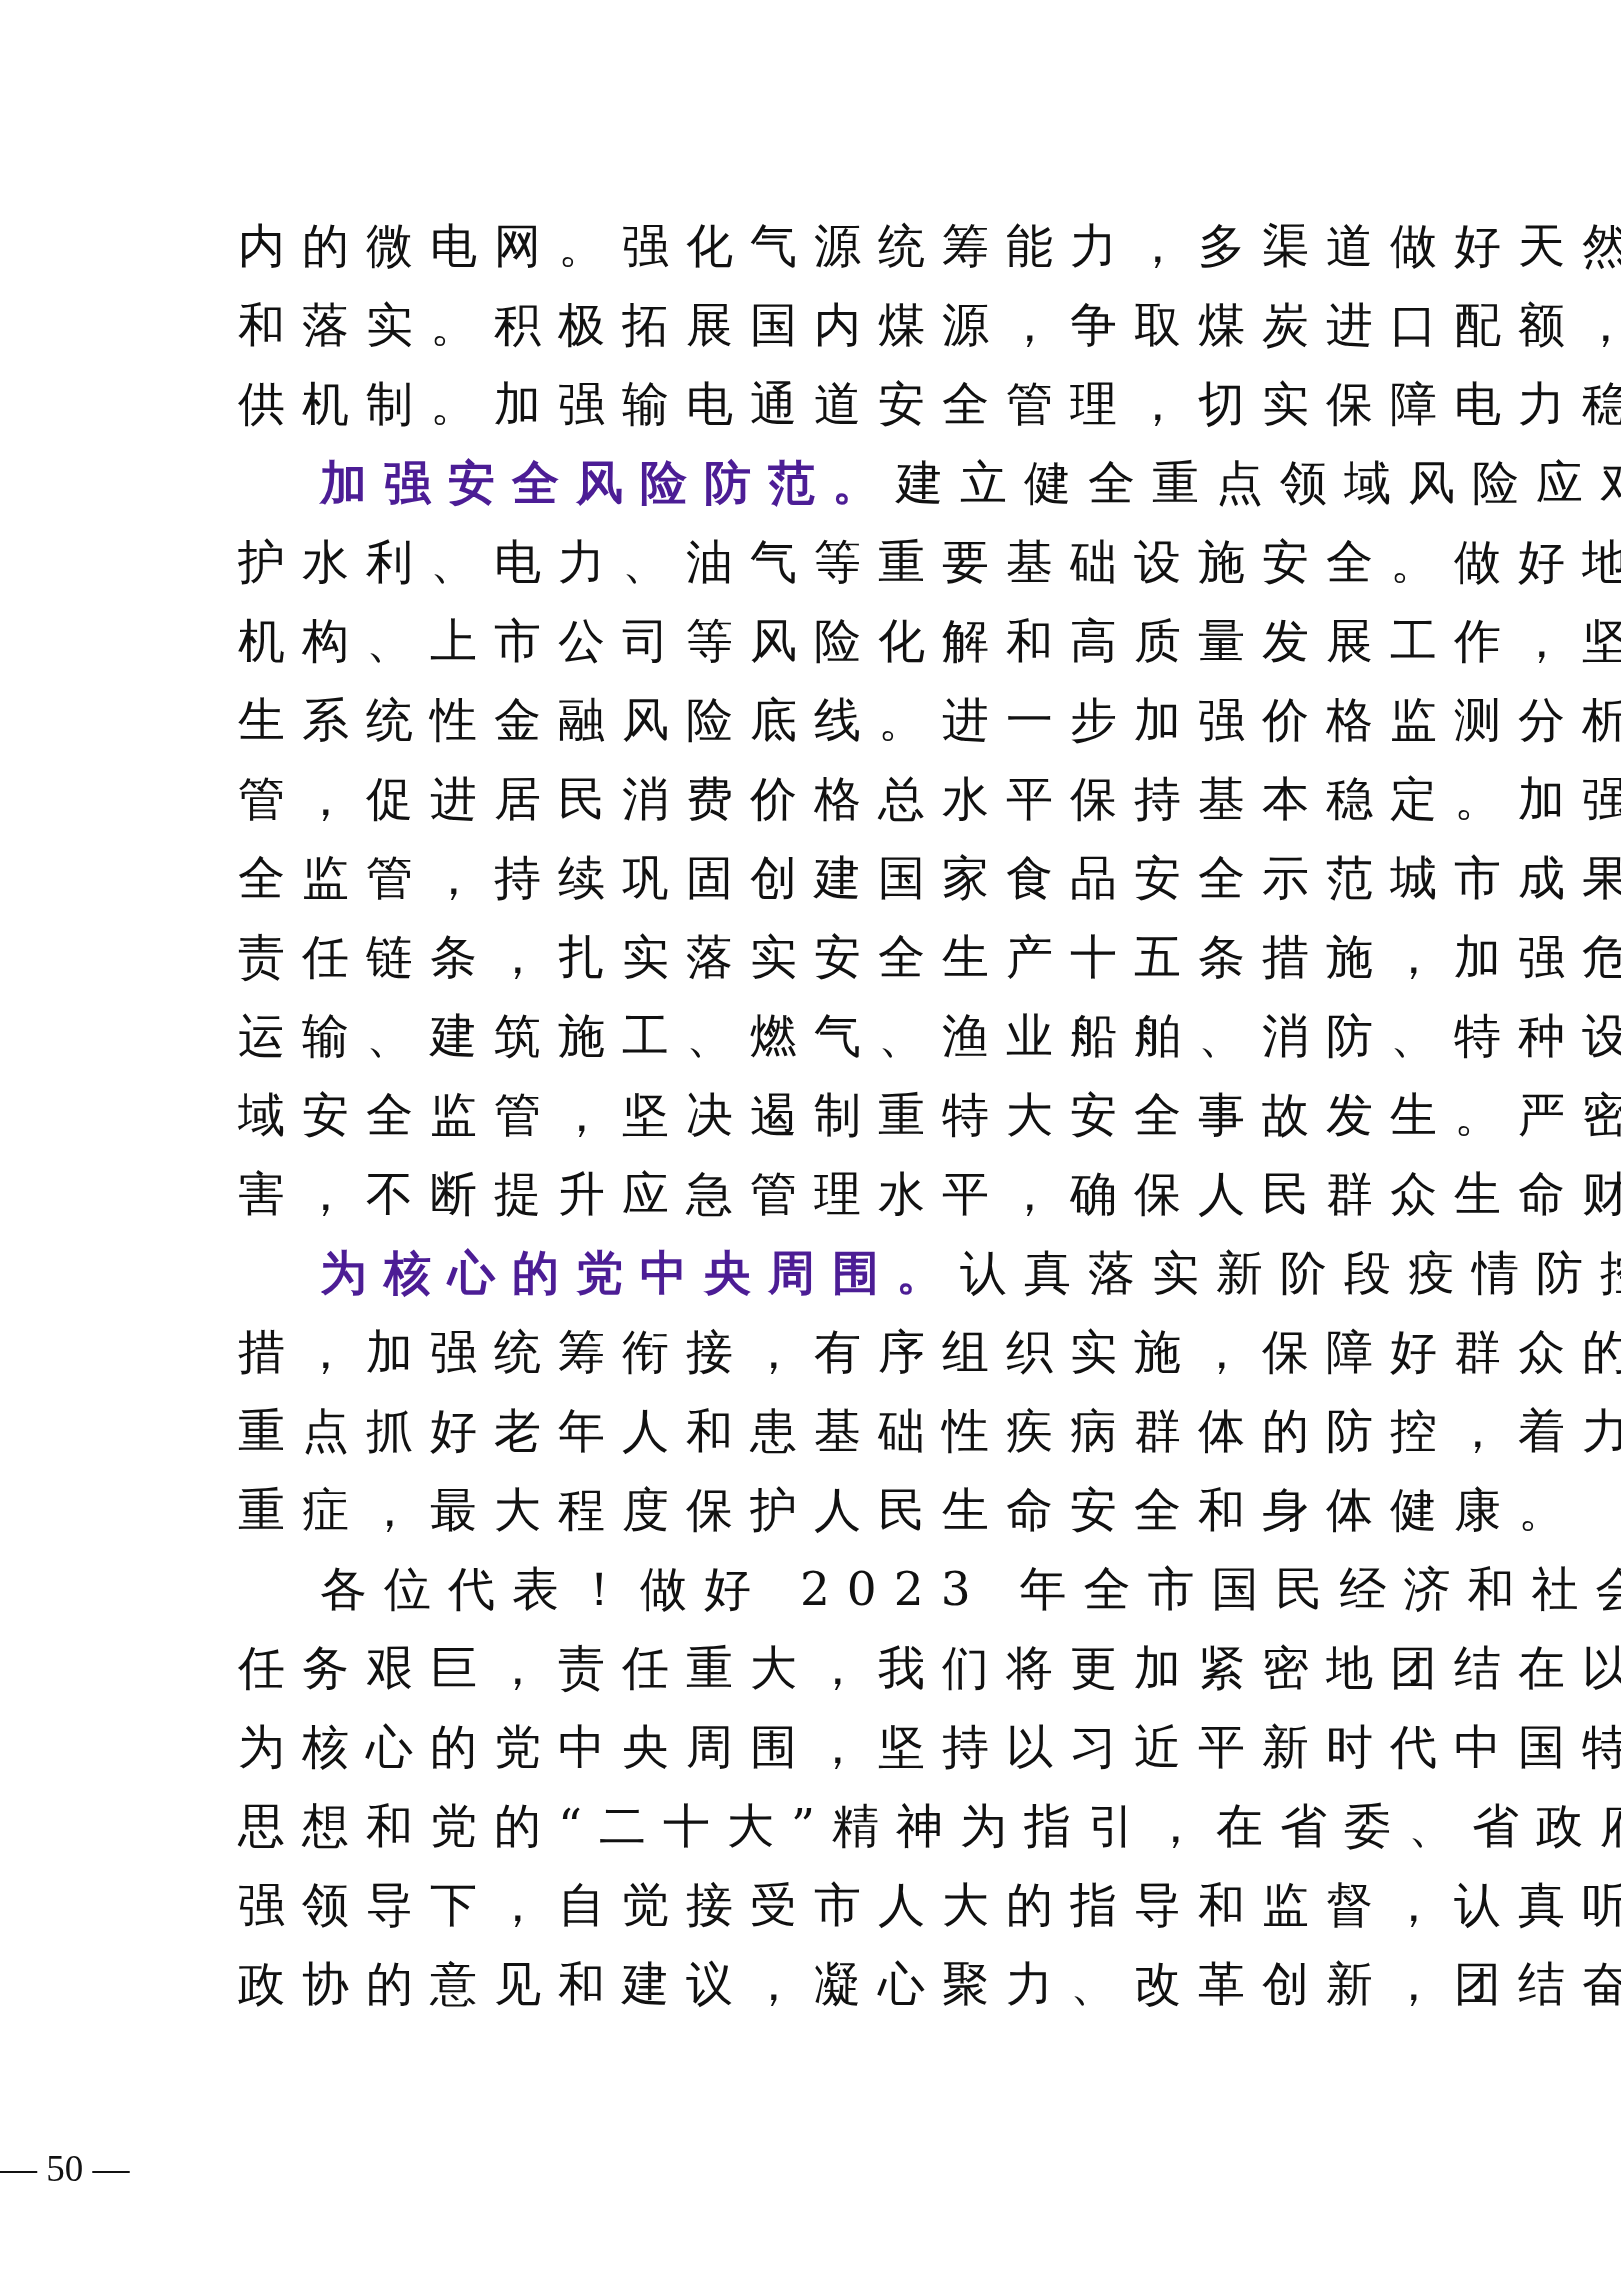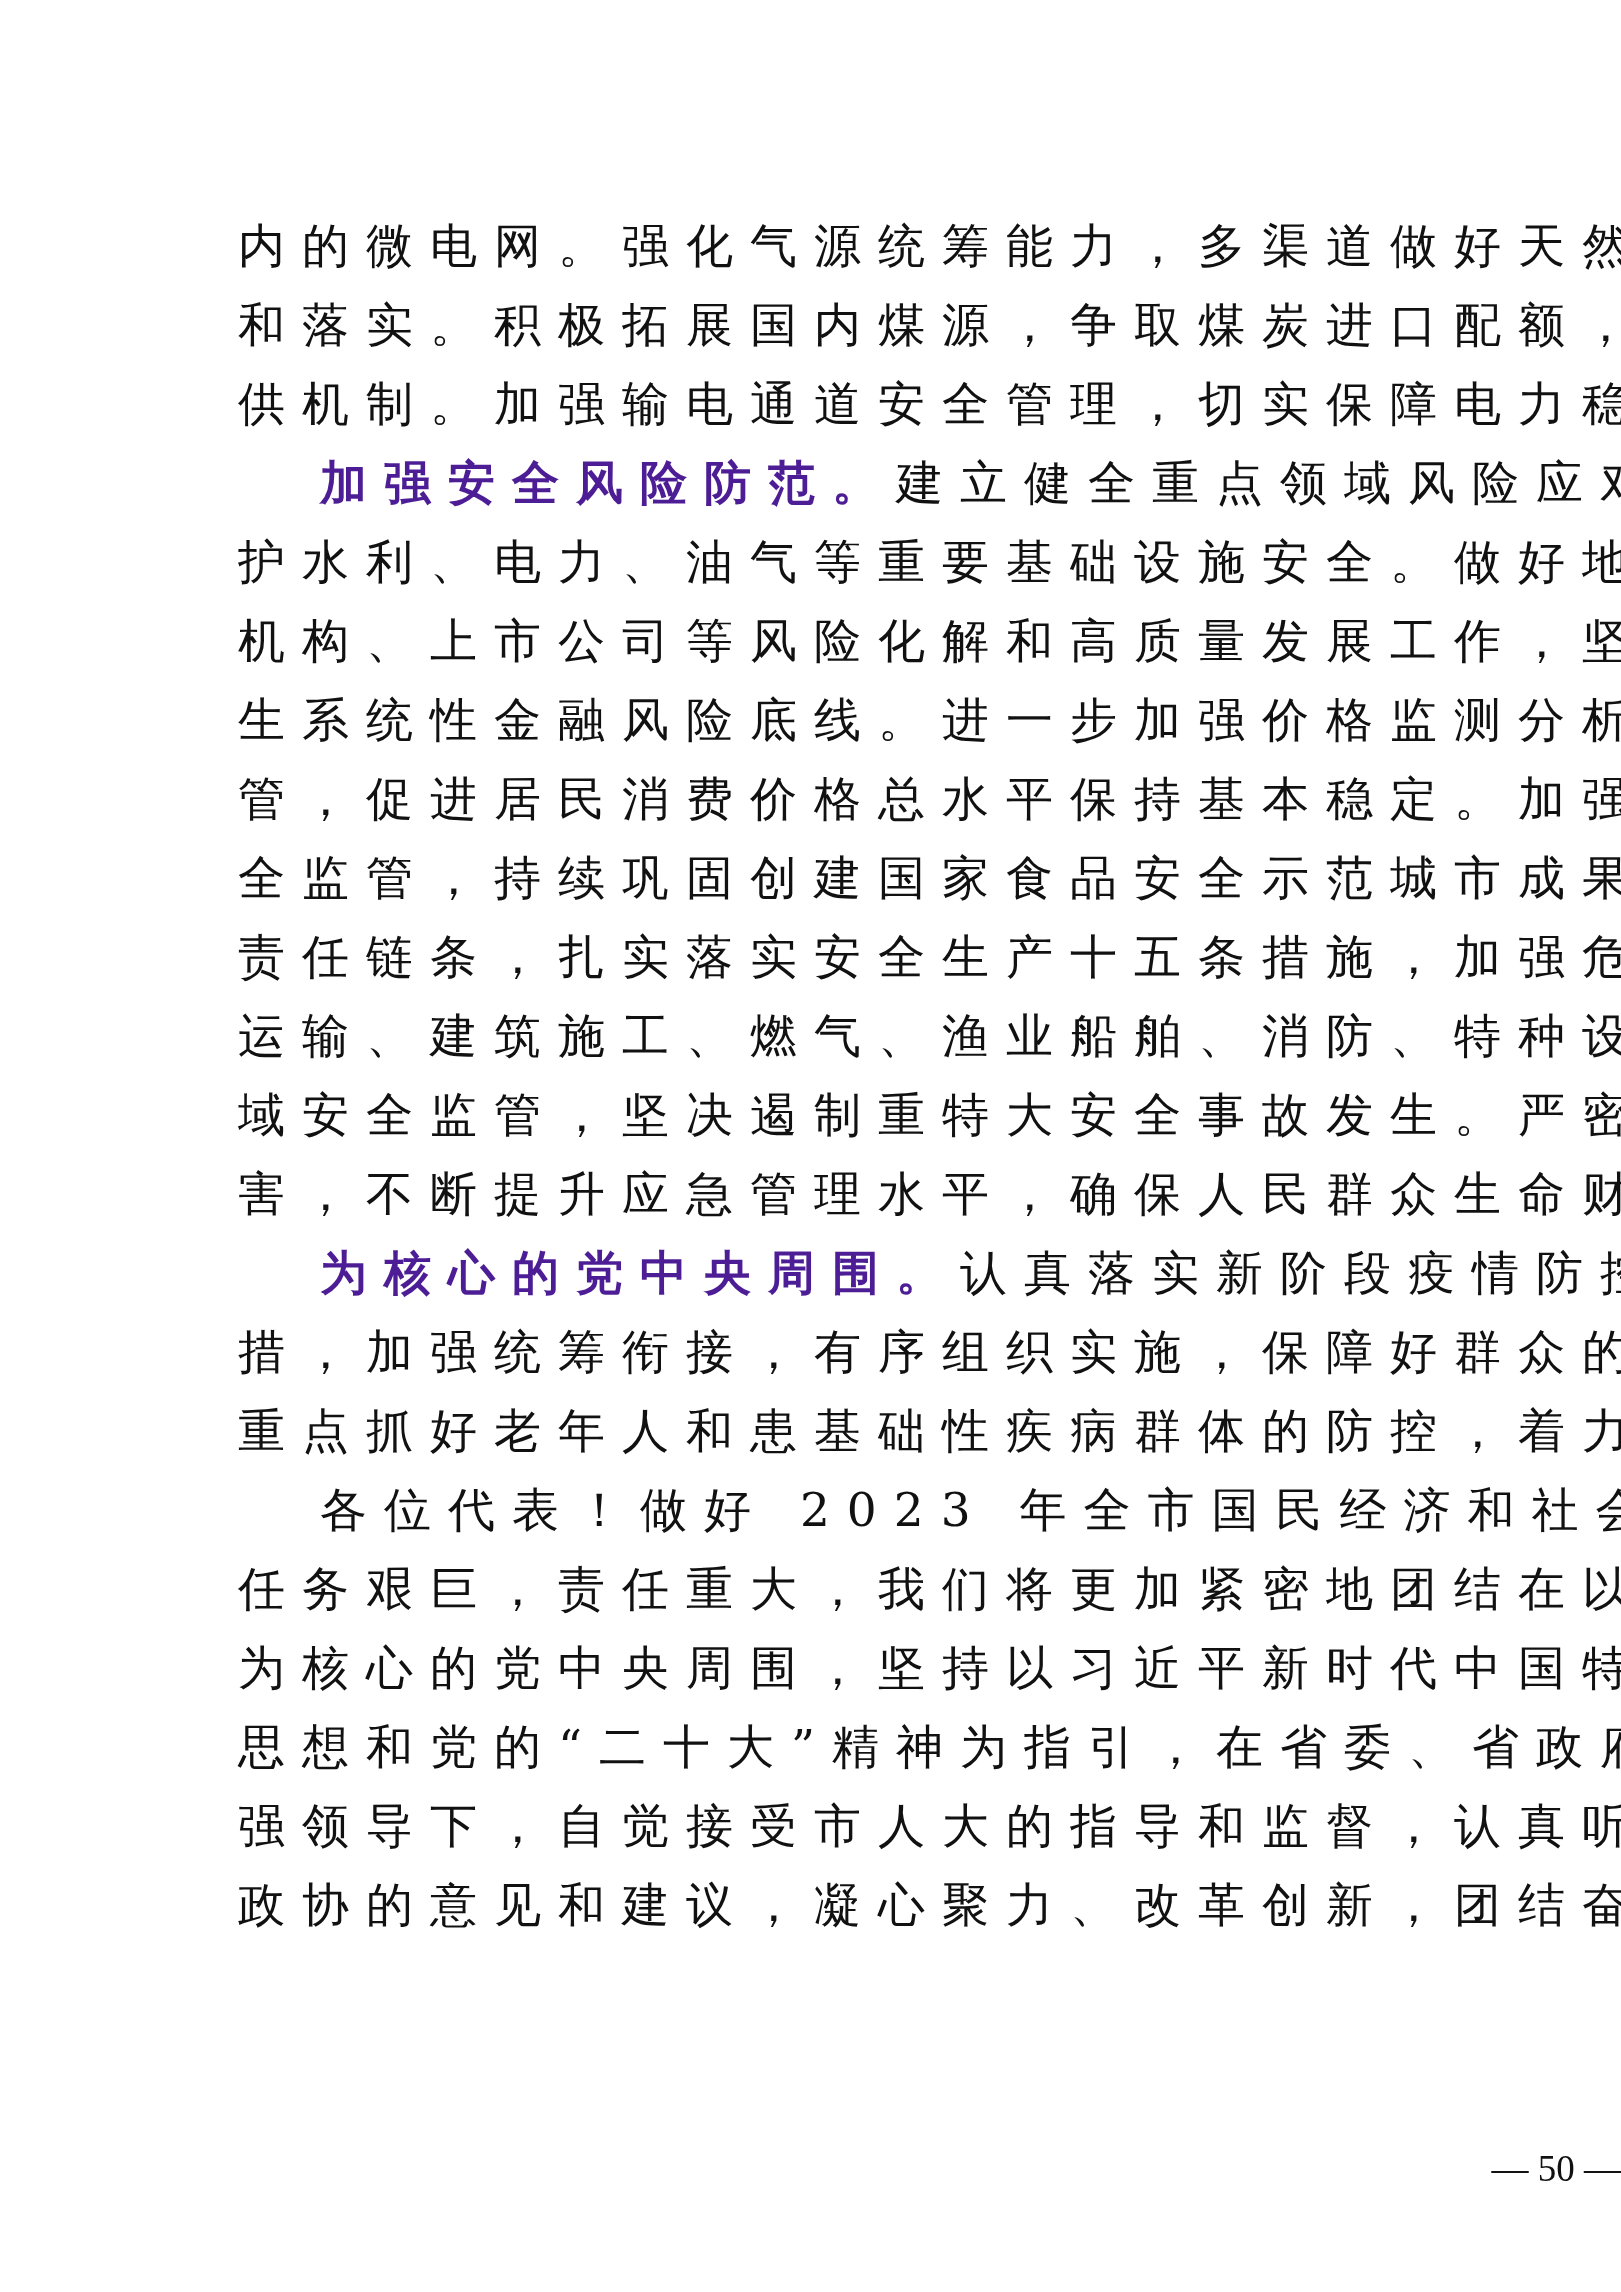--- a/index.html
+++ b/index.html
@@ -49,21 +49,21 @@
     }
     .bold {
       font-weight: bold;
       color: #4c1d95;
     }
     .page-number {
       position: absolute;
       top: 2147px;
       left: 0;
       width: 1621px;
-      text-align: right;
+      text-align: left;
       font-family: "Liberation Serif", "DejaVu Serif", serif;
       font-size: 37px;
       color: #111111;
     }
   </style>
 </head>
 <body>
 
 <div class="page">
   <div class="body-text">
@@ -76,20 +76,21 @@
     <div class="line">生系统性金融风险底线。进一步加强价格监测分析预警和监</div>
     <div class="line">管，促进居民消费价格总水平保持基本稳定。加强食品药品安</div>
     <div class="line">全监管，持续巩固创建国家食品安全示范城市成果。绷紧各方</div>
     <div class="line">责任链条，扎实落实安全生产十五条措施，加强危化品、交通</div>
     <div class="line">运输、建筑施工、燃气、渔业船舶、消防、特种设备等重点领</div>
     <div class="line">域安全监管，坚决遏制重特大安全事故发生。严密防范各类灾</div>
     <div class="line short">害，不断提升应急管理水平，确保人民群众生命财产安全。</div>
     <div class="line indent"><span class="bold">为核心的党中央周围。</span><span>认真落实新阶段疫情防控各项举</span></div>
     <div class="line">措，加强统筹衔接，有序组织实施，保障好群众的就医用药，</div>
     <div class="line">重点抓好老年人和患基础性疾病群体的防控，着力保健康、防</div>
+    <div class="line short">重症，最大程度保护人民生命安全和身体健康。</div>
     <div class="line indent">各位代表！做好 2023 年全市国民经济和社会发展工作，</div>
     <div class="line">任务艰巨，责任重大，我们将更加紧密地团结在以习近平同志</div>
     <div class="line">为核心的党中央周围，坚持以习近平新时代中国特色社会主义</div>
     <div class="line">思想和党的“二十大”精神为指引，在省委、省政府和市委的坚</div>
     <div class="line">强领导下，自觉接受市人大的指导和监督，认真听取和采纳市</div>
     <div class="line">政协的意见和建议，凝心聚力、改革创新，团结奋斗、勇毅前</div>
   </div>
   <div class="page-number">— 50 —</div>
 </div>
 

